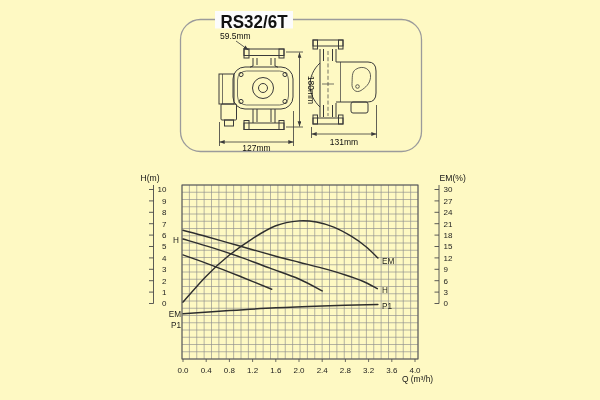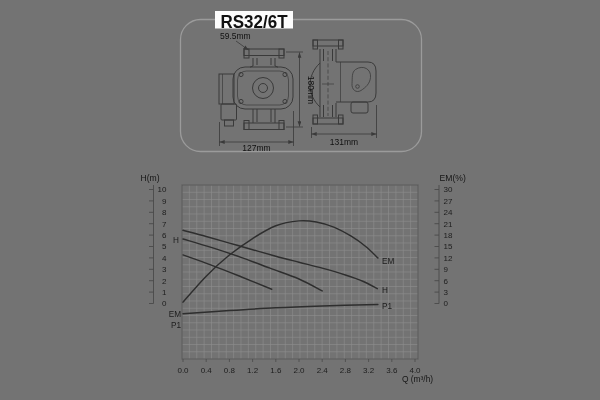--- a/index.html
+++ b/index.html
@@ -1,16 +1,16 @@
 <!DOCTYPE html>
 <html><head>
 <meta charset="utf-8">
 <style>
   html,body{margin:0;padding:0;background:#e9e9e9;}
-  .canvas{position:relative;width:600px;height:400px;background:#737373;overflow:hidden;
+  .canvas{position:relative;width:600px;height:400px;background:#fef9c3;overflow:hidden;
           font-family:"Liberation Sans","DejaVu Sans",sans-serif;}
   svg text{font-family:"Liberation Sans","DejaVu Sans",sans-serif;fill:#1d1d1d;}
   .drawing{stroke:#3a3a3a;fill:none;stroke-width:1;}
   .dimline{stroke:#3a3a3a;stroke-width:0.8;fill:none;}
   .dimtext{font-size:8.5px;fill:#111;}
   .title-text{font-size:19px;font-weight:bold;fill:#111;}
   .axis-title{font-size:8.6px;fill:#161616;}
   .qlabel{font-size:8.4px;fill:#161616;}
 </style>
 </head>

